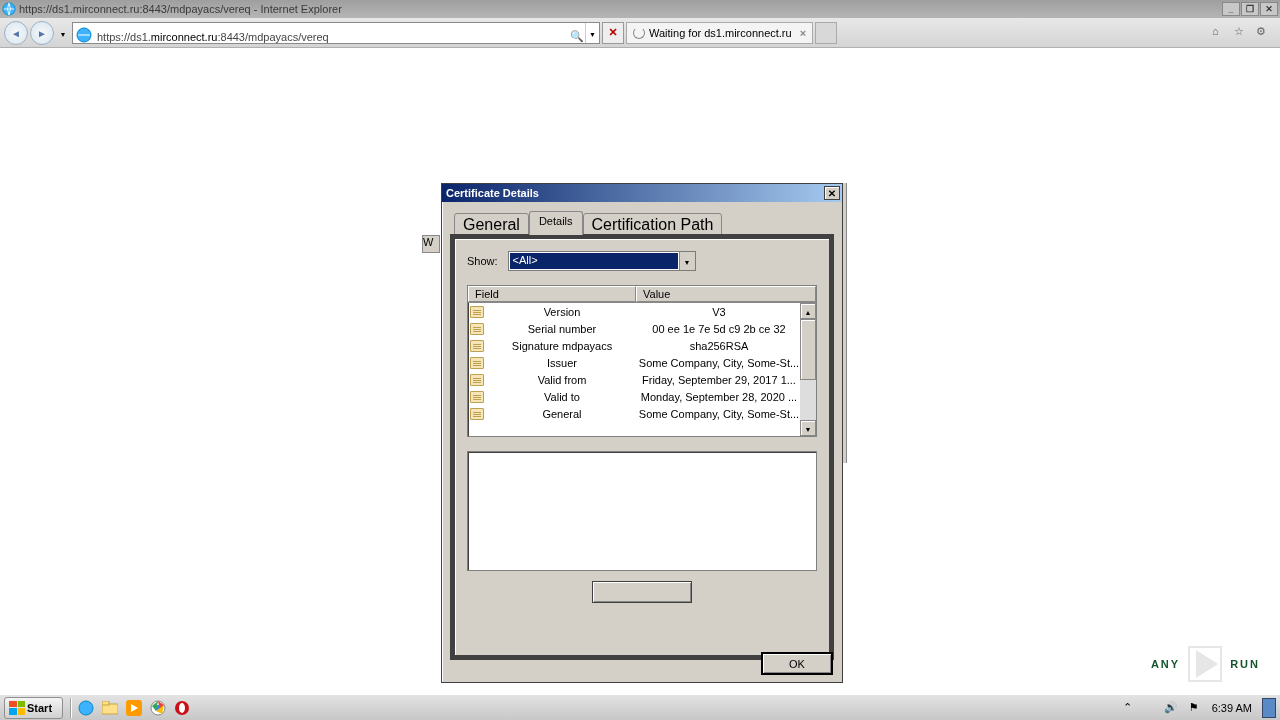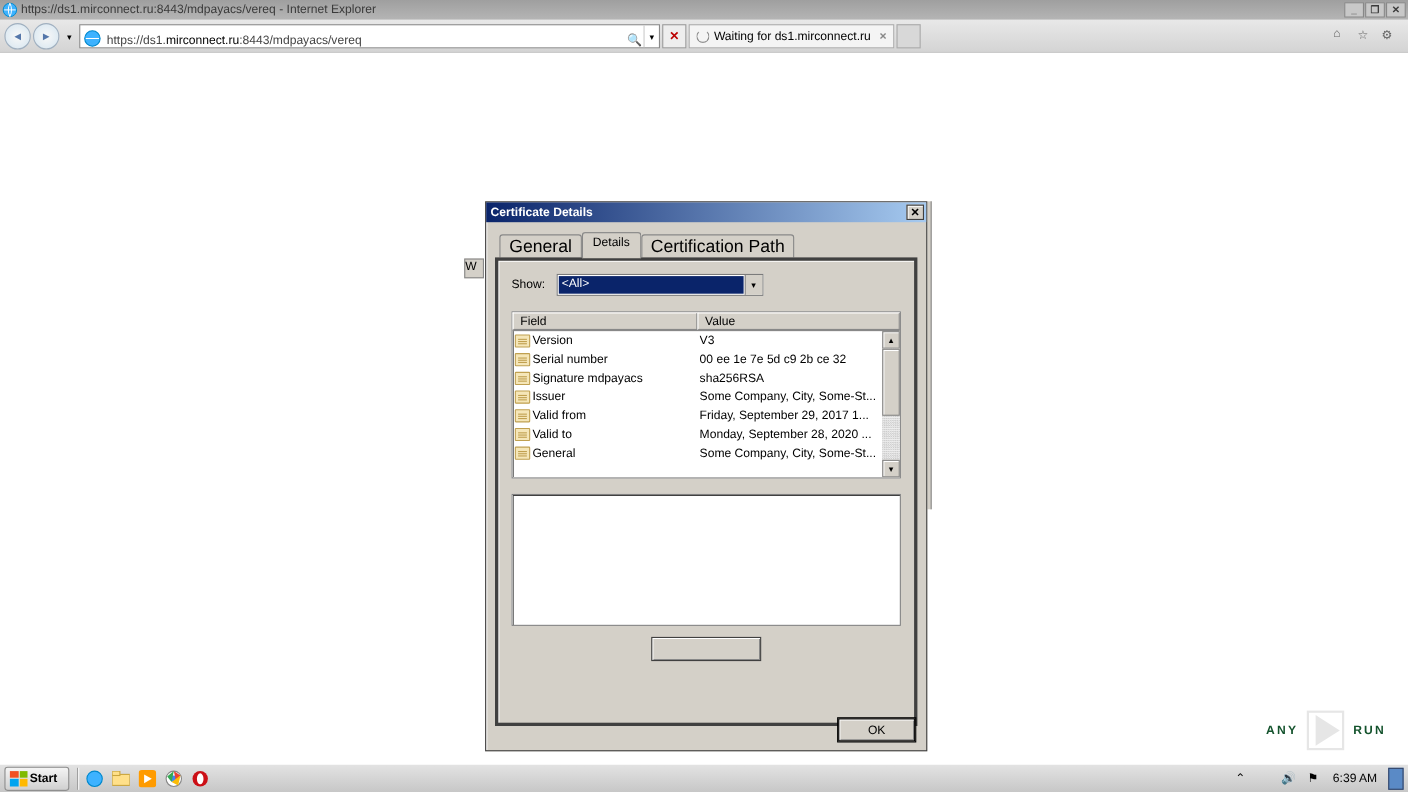--- a/index.html
+++ b/index.html
@@ -35,31 +35,31 @@
 
 .cert-dialog { position:absolute; left:441px; top:183px; width:402px; height:500px; background:#d4d0c8; border:1px solid #404040; box-shadow:inset 1px 1px #fff;}
 .cert-title { height:18px; background:linear-gradient(to right,#0a246a,#a6caf0); color:#fff; font-weight:bold; display:flex; align-items:center; padding:0 2px 0 4px;}
 .cert-title .t { flex:1; }
 .cert-title .x { width:16px; height:14px; background:#d4d0c8; border:1px solid #404040; box-shadow:inset 1px 1px #fff; color:#000; display:flex;align-items:center;justify-content:center; font-family:Arial; font-size:10px; font-weight:bold;}
 .cert-body { padding:8px 8px 8px 8px; }
 .tabs { display:flex; position:relative; top:1px; margin-left:4px;}
 .tabbtn { padding:2px 8px; background:#d4d0c8; border:1px solid #888; border-bottom:none; border-radius:3px 3px 0 0; margin-right:0px; position:relative; cursor:default;}
 .tabbtn.inactive { top:2px; font-size:16px; border-bottom:1px solid #888;}
 .tabbtn.active { background:#d4d0c8; z-index:2; border-bottom:1px solid #d4d0c8; padding:3px 9px; top:0;}
-.panel { border:3px solid #404040; box-shadow:inset 1px 1px #fff; background:#d4d0c8; height:426px; padding:12px 12px 8px 12px; position:relative;}
+.panel { border:5px solid #404040; box-shadow:inset 1px 1px #fff; background:#d4d0c8; height:426px; padding:12px 12px 8px 12px; position:relative;}
 .show-row { display:flex; align-items:center; gap:10px; margin-bottom:14px;}
 .show-select { width:188px; height:20px; display:flex; border:1px solid #7b7b7b; background:#fff;}
 .show-select .sel-val { flex:1; background:#0a246a; color:#fff; padding:1px 3px; margin:1px;}
 .show-select .sel-btn { width:16px; background:#d4d0c8; border-left:1px solid #888; display:flex;align-items:center;justify-content:center;}
 .list { height:152px; border:1px solid #808080; background:#fff; box-shadow:inset 1px 1px #404040, inset -1px -1px #fff; position:relative;}
 .list-head { display:flex; height:17px; background:#d4d0c8; border-bottom:1px solid #888;}
 .list-head .col { border:1px solid #fff; border-right-color:#888; border-bottom-color:#888; padding:1px 6px;}
 .list-head .c1 { width:168px; }
 .list-head .c2 { flex:1; }
-.list-rows { overflow:hidden; position:absolute; top:17px; left:0; right:16px; bottom:0;}
+.list-rows { overflow:hidden; position:absolute; top:17px; left:0; right:16px; bottom:0;text-align:center;}
 .row { display:flex; height:17px; align-items:center;}
 .row .ico { width:14px; height:12px; margin:0 2px; background:#f5e6b8; border:1px solid #c0a050; border-radius:1px; position:relative;}
 .row .ico::after { content:""; position:absolute; left:2px; right:2px; top:3px; height:1px; background:#c0a050; box-shadow:0 2px #c0a050, 0 4px #c0a050;}
 .row .f { width:152px; padding-left:0px;}
 .row .v { flex:1; white-space:nowrap; overflow:hidden; text-overflow:ellipsis;}
 .list-scroll { position:absolute; top:17px; right:0; bottom:0; width:16px; background:#e8e8e8; display:flex; flex-direction:column;}
 .sb-btn { height:16px; background:#d4d0c8; border:1px solid #888; box-shadow:inset 1px 1px #fff; display:flex;align-items:center;justify-content:center; font-size:8px;}
 .sb-track { flex:1; background:repeating-conic-gradient(#ccc 0 25%, #eee 0 50%) 50%/2px 2px;}
 .sb-thumb { height:60%; background:#d4d0c8; border:1px solid #888; box-shadow:inset 1px 1px #fff;}
 .detail-box { height:120px; margin-top:14px; background:#fff; border:1px solid #808080; box-shadow:inset 1px 1px #404040, inset -1px -1px #fff;}

